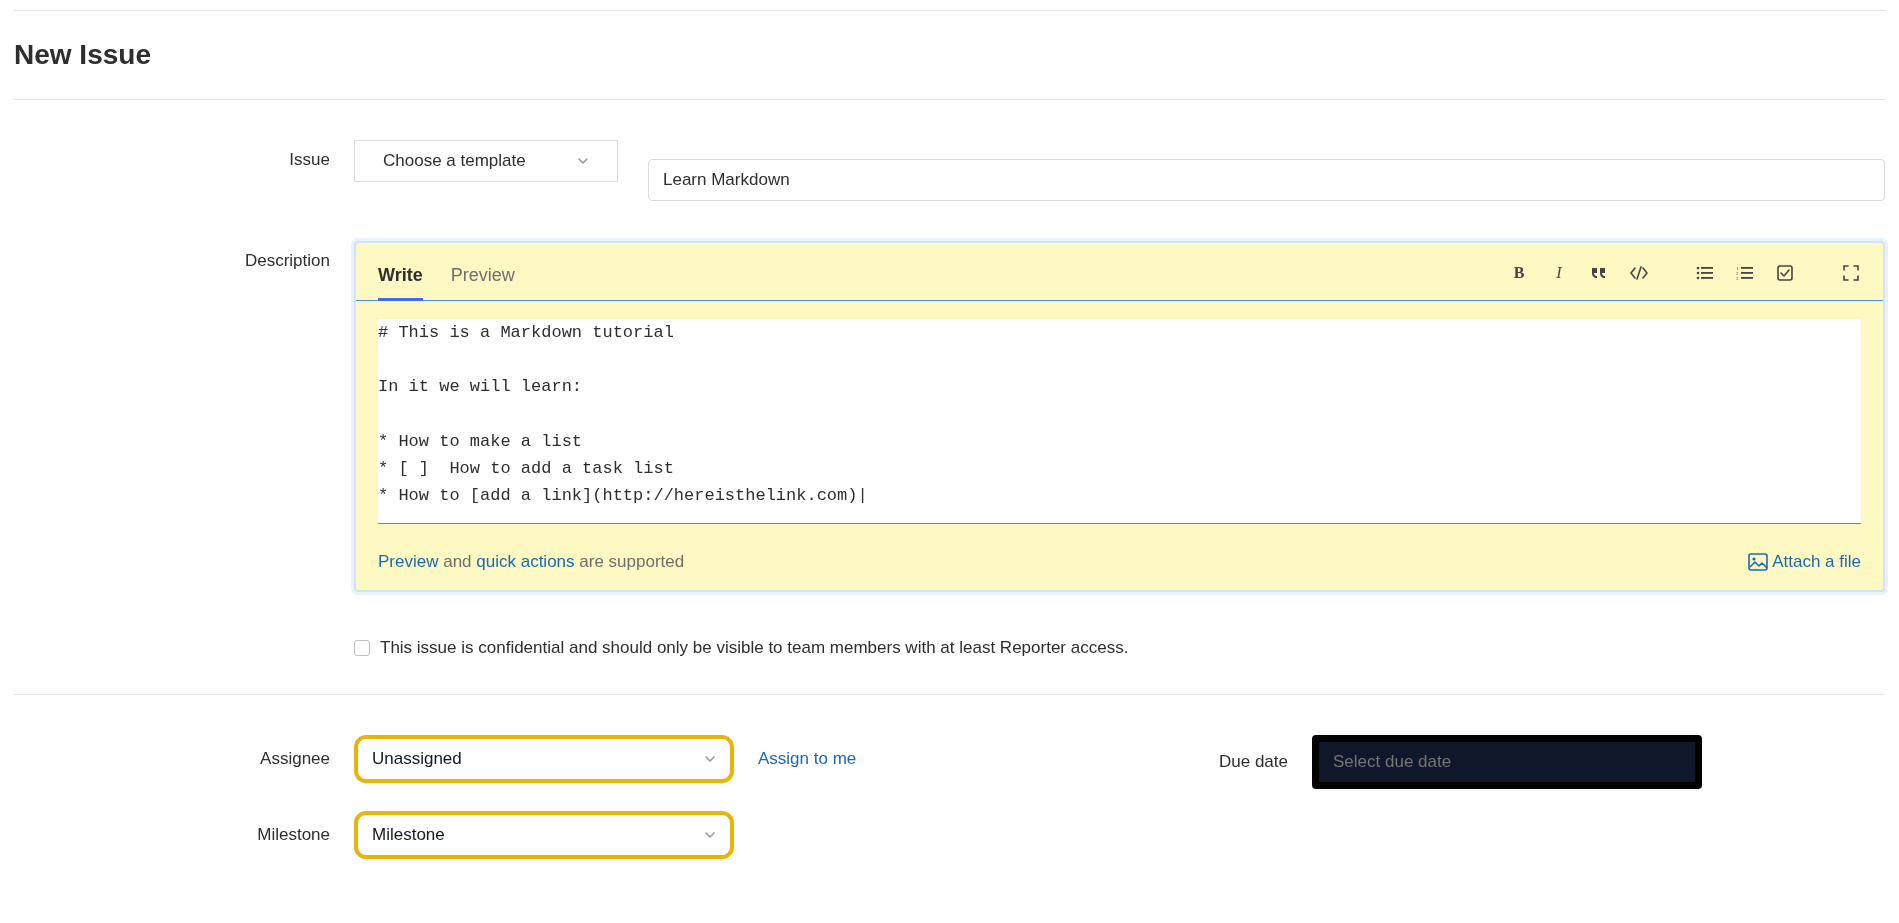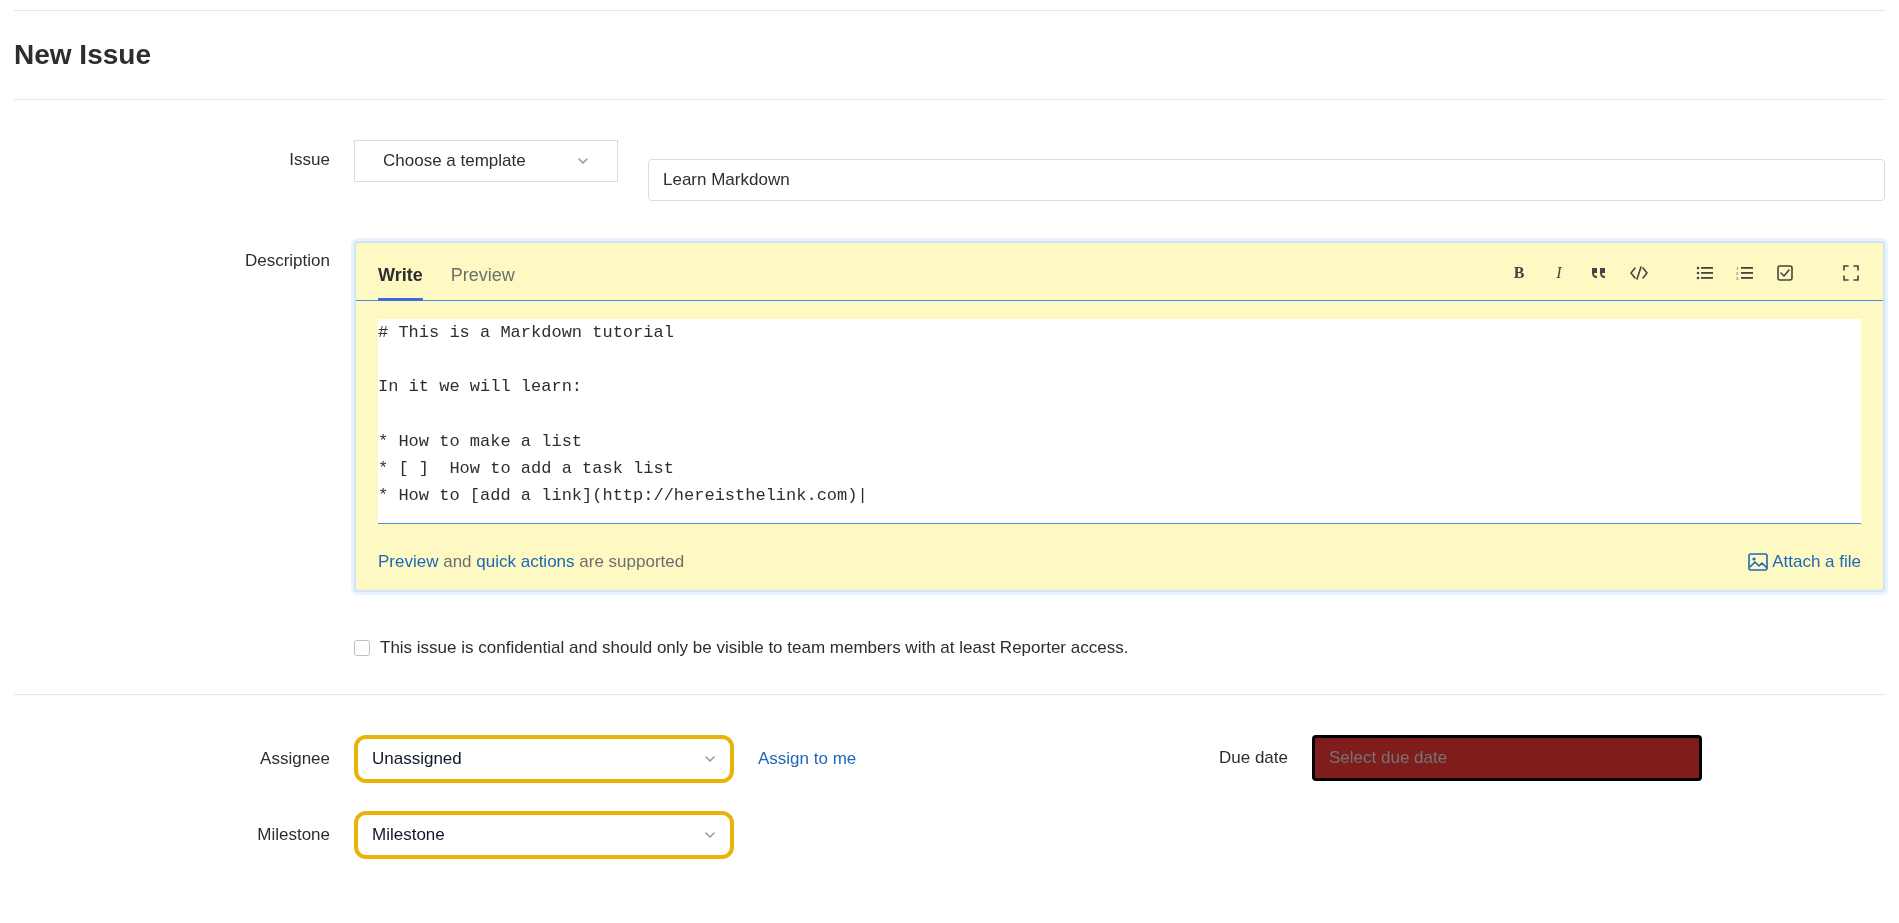--- a/index.html
+++ b/index.html
@@ -218,27 +218,27 @@
     cursor: pointer;
   }
   .right-inline-label {
     width: 158px;
     text-align: right;
     padding-right: 24px;
     font-size: 17px;
     font-weight:400;
   }
   .date-input {
-    border: 3px solid #000000;
+    border: 7px solid #000000;
     border-radius: 4px;
     padding: 10px 14px;
     width: 390px;
     font-size: 17px;
     color: #999;
-    background:#7f1d1d;
+    background:#0f172a;
   }
   .chevron-down {
     color: #9a9a9a;
   }
   svg { display:block; }
 </style>
 </head>
 <body>
 
 <div class="page">

